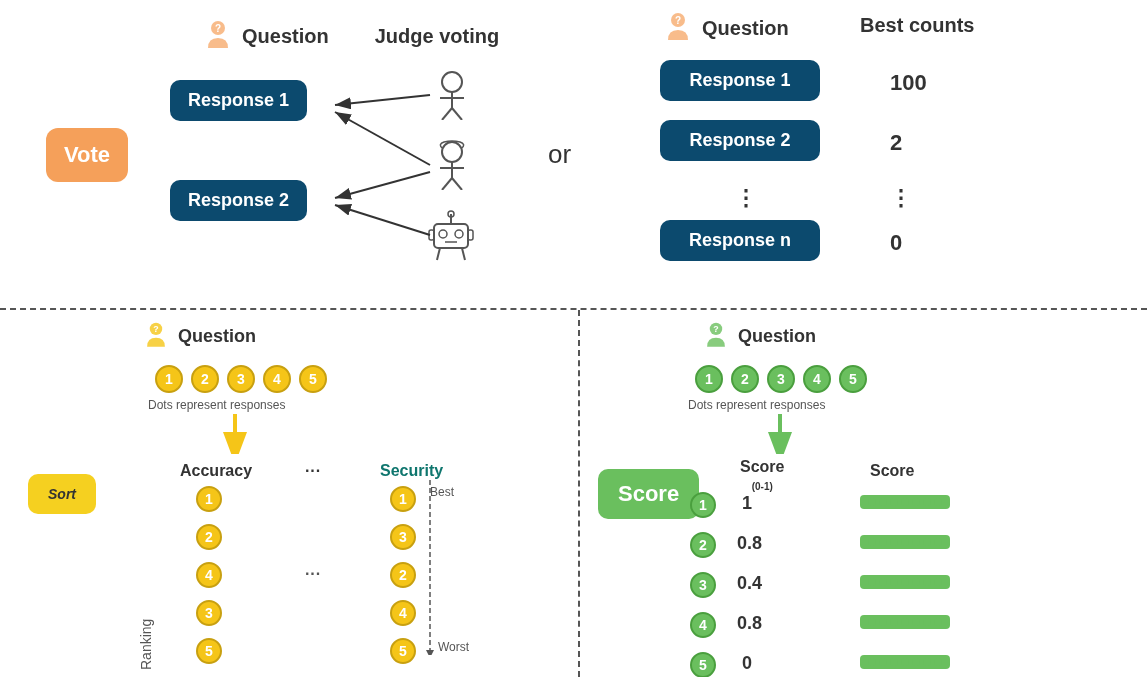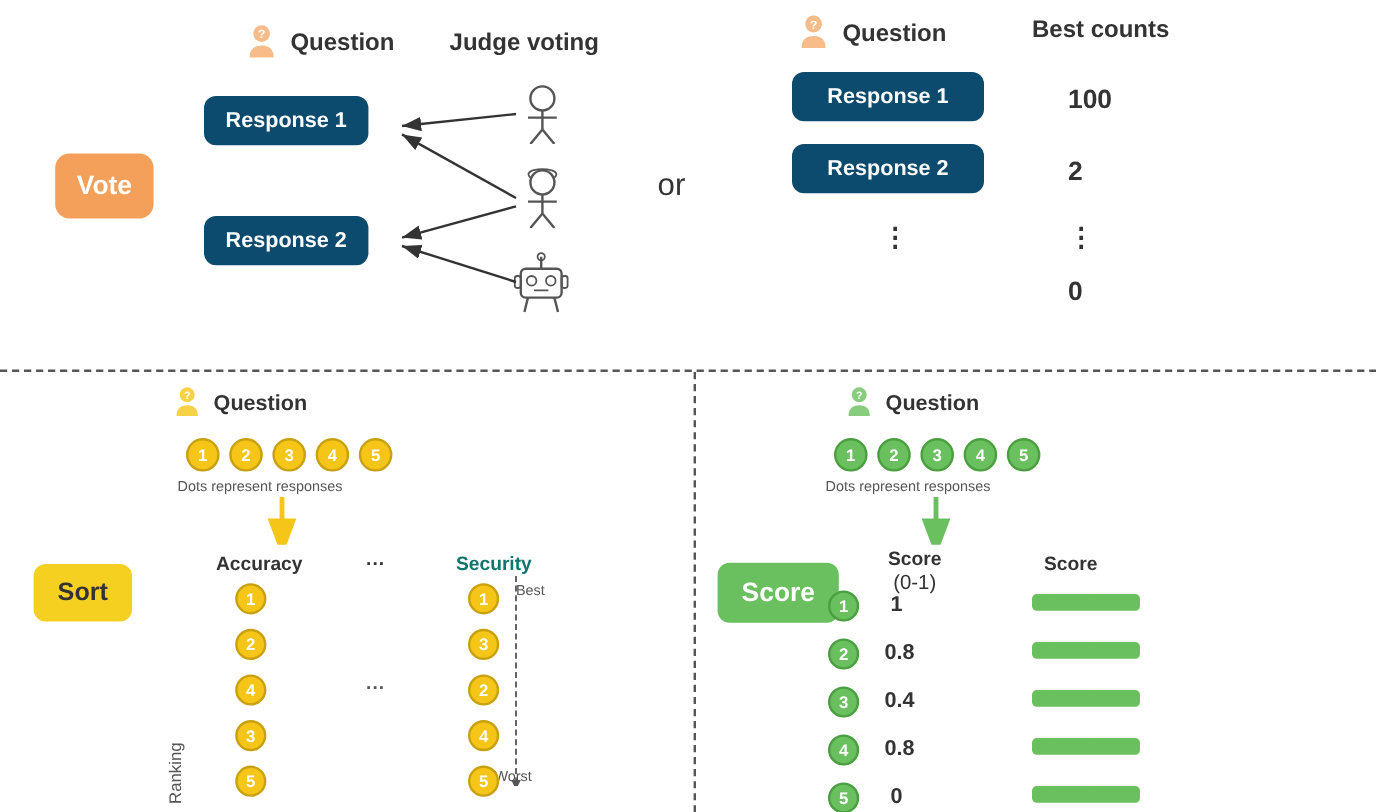--- a/index.html
+++ b/index.html
@@ -94,27 +94,28 @@
     .bottom-right {
       width: 567px;
       height: 367px;
       position: relative;
     }
 
     .sort-box {
       background: #f5d020;
       border-radius: 10px;
       padding: 12px 20px;
-      font-size: 21px;
+      font-size: 14px;
       font-weight: bold;
       color: #333;
       position: absolute;
       left: 28px;
       top: 50%;
       transform: translateY(-50%);
+      font-style: italic;
     }
 
     .score-box {
       background: #6abf5e;
       border-radius: 10px;
       padding: 12px 20px;
       font-size: 22px;
       font-weight: bold;
       color: #fff;
       position: absolute;
@@ -268,20 +269,23 @@
       <div style="position:absolute; left:310px; top:70px; font-size:22px; font-weight:bold; color:#333;text-align:center;">100</div>
 
       <div class="response-box" style="left:80px; top:120px; width:160px; text-align:center;">
         <span>Response 2</span>
       </div>
       <div style="position:absolute; left:310px; top:130px; font-size:22px; font-weight:bold; color:#333;">2</div>
 
       <div style="position:absolute; left:155px; top:185px; font-size:22px; font-weight:bold; color:#333;">⋮</div>
       <div style="position:absolute; left:310px; top:185px; font-size:22px; font-weight:bold; color:#333;">⋮</div>
 
+      <div class="response-box" style="left:80px; top:220px; width:160px; text-align:center;">
+        <span>Response n</span>
+      </div>
       <div style="position:absolute; left:310px; top:230px; font-size:22px; font-weight:bold; color:#333;">0</div>
 
     </div>
   </div>
 
   <div class="bottom-section">
 
     <div class="bottom-left">
 
       <div class="sort-box">Sort</div>
@@ -314,21 +318,21 @@
         <line x1="15" y1="0" x2="15" y2="34" stroke="#f5c518" stroke-width="4" marker-end="url(#arr2)"></line>
       </svg>
 
       <div style="position:absolute; left:180px; top:152px; font-size:16px; font-weight:bold; color:#333;">Accuracy</div>
       <div style="position:absolute; left:305px; top:152px; font-size:16px; font-weight:bold; color:#333;">···</div>
       <div style="position:absolute; left:380px; top:152px; font-size:16px; font-weight:bold; color:#0f766e;">Security</div>
 
       <div class="ranking-label" style="left:138px; top:230px; height:130px;">Ranking</div>
 
       <div style="position:absolute; left:430px; top:175px; font-size:12px; color:#555;">Best</div>
-      <div style="position:absolute; left:412px; top:330px; font-size:12px; color:#555;text-align:right;">Worst</div>
+      <div style="position:absolute; left:438px; top:330px; font-size:12px; color:#555;text-align:right;">Worst</div>
 
       <svg width="10" height="175" style="position:absolute; left:425px; top:170px;">
         <line x1="5" y1="0" x2="5" y2="175" stroke="#555" stroke-width="1.5" stroke-dasharray="5,3"></line>
         <polygon points="1,170 9,170 5,178" fill="#555"></polygon>
       </svg>
 
       <div class="dot-circle dot-yellow" style="width:26px;height:26px;position:absolute;left:196px;top:176px;">1</div>
       <div class="dot-circle dot-yellow" style="width:26px;height:26px;position:absolute;left:390px;top:176px;">1</div>
 
       <div class="dot-circle dot-yellow" style="width:26px;height:26px;position:absolute;left:196px;top:214px;">2</div>
@@ -373,21 +377,21 @@
         <defs>
           <marker id="arr3" markerWidth="8" markerHeight="6" refX="4" refY="3" orient="auto">
             <polygon points="0 0, 8 3, 0 6" fill="#6abf5e"></polygon>
           </marker>
         </defs>
         <line x1="15" y1="0" x2="15" y2="34" stroke="#6abf5e" stroke-width="4" marker-end="url(#arr3)"></line>
       </svg>
 
       <div style="position:absolute; left:160px; top:148px; font-size:16px; font-weight:bold; color:#333; text-align:center;">
         <span>Score</span><br>
-        <span style="font-size:17px; font-weight:normal;">(0-1)</span>
+        <span style="font-size:10px; font-weight:bold;">(0-1)</span>
       </div>
       <div style="position:absolute; left:290px; top:152px; font-size:16px; font-weight:bold; color:#333;">Score</div>
 
       <div class="dot-circle dot-green" style="width:26px;height:26px;position:absolute;left:110px;top:182px;">1</div>
       <div style="position:absolute;left:162px;top:183px;font-size:18px;font-weight:bold;color:#333;">1</div>
       <div class="green-rect" style="position:absolute;left:280px;top:185px;">
         <span class="green-dot-small"></span>
           <span class="green-dot-small"></span>
           <span class="green-dot-small"></span>
           <span class="green-dot-small"></span>

